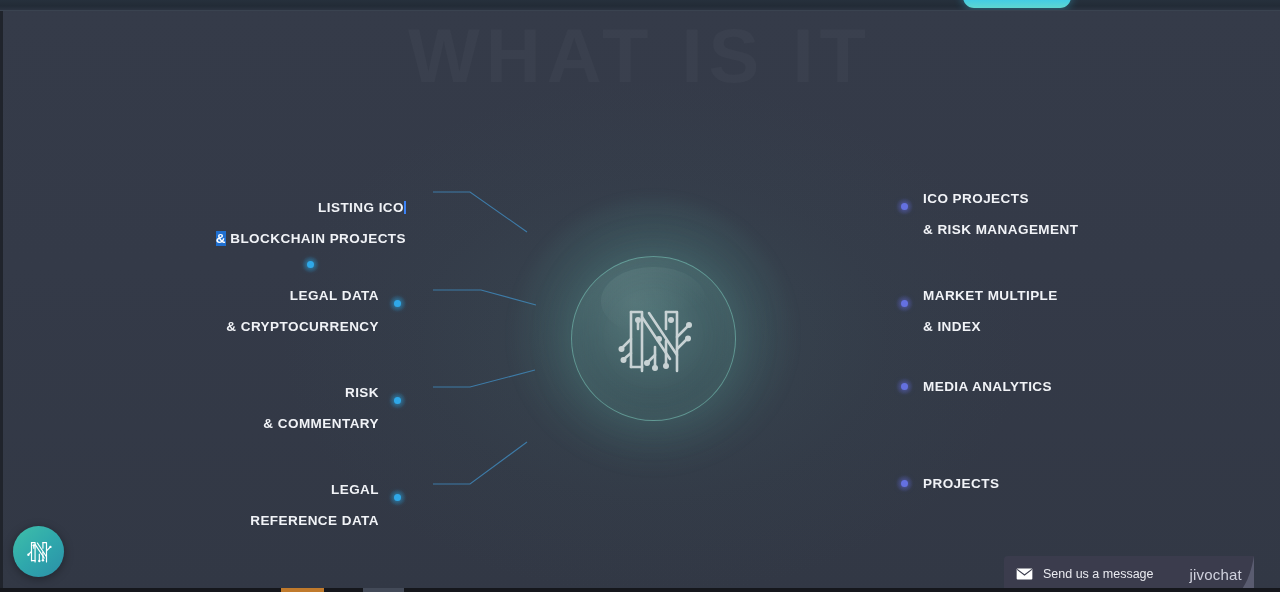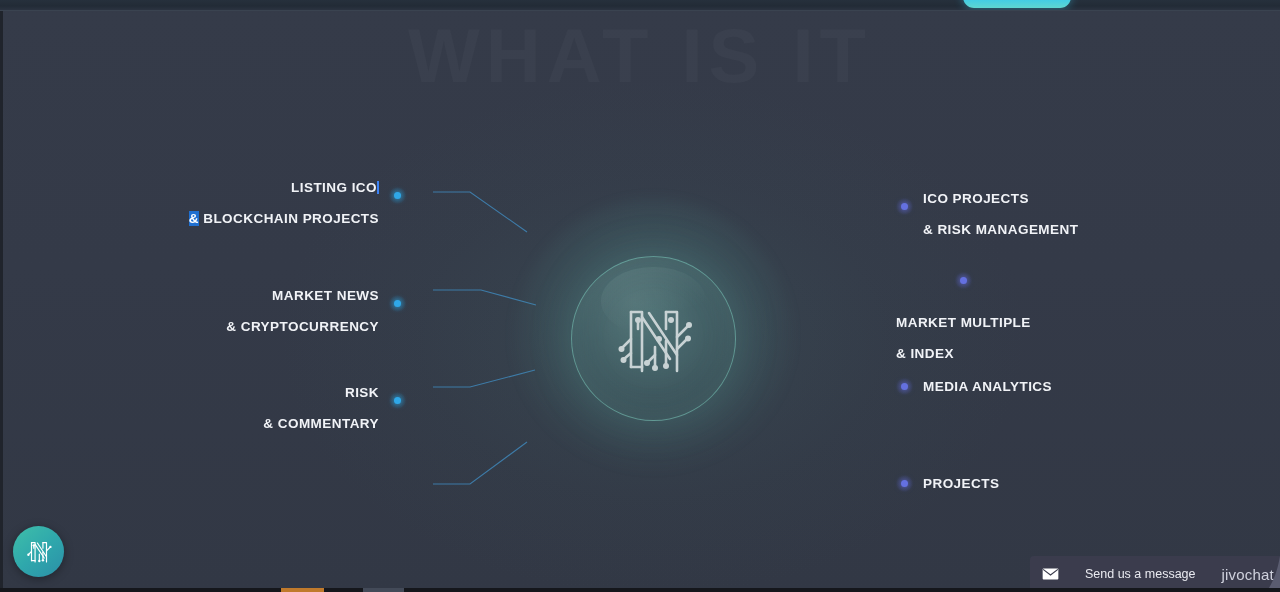--- a/index.html
+++ b/index.html
@@ -184,28 +184,28 @@
     background: linear-gradient(140deg, #3fbfa9 0%, #2fa8ac 50%, #2b8fa8 100%);
     box-shadow: 0 2px 10px rgba(0,0,0,.35);
     display: flex;
     align-items: center;
     justify-content: center;
   }
 
   
   .jivo {
     position: absolute;
-    left: 1030px; top: 556px;
+    left: 1004px; top: 556px;
     width: 250px; height: 36px;
     background: #3b3c4d;
     border-top-left-radius: 4px;
     display: flex;
     align-items: center;
     padding: 0 12px;
-    gap: 26px;
+    gap: 10px;
     z-index: 45;
   }
   .jivo-env {
     width: 17px; height: 12px;
     flex: 0 0 auto;
   }
   .jivo-text {
     font-size: 12.5px;
     color: #e9eaf0;
     white-space: nowrap;
@@ -299,54 +299,61 @@
         <circle cx="80" cy="43.5" r="3"></circle>
         <circle cx="47" cy="73" r="3"></circle>
         <circle cx="58" cy="71" r="3"></circle>
         <circle cx="39" cy="68" r="3"></circle>
         <circle cx="63" cy="25" r="3"></circle>
         <circle cx="51" cy="44" r="3"></circle>
       </g>
     </svg>
   </div>
 
-  <div class="node left" style="top:164px;">
+  <div class="node left" style="top:184px;flex-direction:column;">
     <div class="node-label">
       <span>LISTING ICO</span><span class="caret"></span><br>
       <span class="sel">&amp;</span><span>&nbsp;BLOCKCHAIN PROJECTS</span>
     </div>
     <span class="node-dot cyan"></span>
   </div>
 
   <div class="node left" style="top:272px;">
     <div class="node-label">
-      <span>MARKET NEWS</span><br>
+      <span>LEGAL DATA</span><br>
       <span>&amp; CRYPTOCURRENCY</span>
     </div>
     <span class="node-dot cyan"></span>
   </div>
 
   <div class="node left" style="top:369px;">
     <div class="node-label">
       <span>RISK</span><br>
       <span>&amp; COMMENTARY</span>
     </div>
     <span class="node-dot cyan"></span>
   </div>
 
+  <div class="node left" style="top:466px;">
+    <div class="node-label">
+      <span>LEGAL</span><br>
+      <span>REFERENCE DATA</span>
+    </div>
+    <span class="node-dot cyan"></span>
+  </div>
 
   <div class="node right" style="top:175px;">
     <span class="node-dot violet"></span>
     <div class="node-label">
       <span>ICO PROJECTS</span><br>
       <span>&amp; RISK MANAGEMENT</span>
     </div>
   </div>
 
-  <div class="node right" style="top:272px;flex-direction:column;">
+  <div class="node right" style="top:272px;">
     <span class="node-dot violet"></span>
     <div class="node-label">
       <span>MARKET MULTIPLE</span><br>
       <span>&amp; INDEX</span>
     </div>
   </div>
 
   <div class="node right" style="top:378px;align-items:flex-end;">
     <span class="node-dot violet"></span>
     <div class="node-label">MEDIA ANALYTICS</div>

